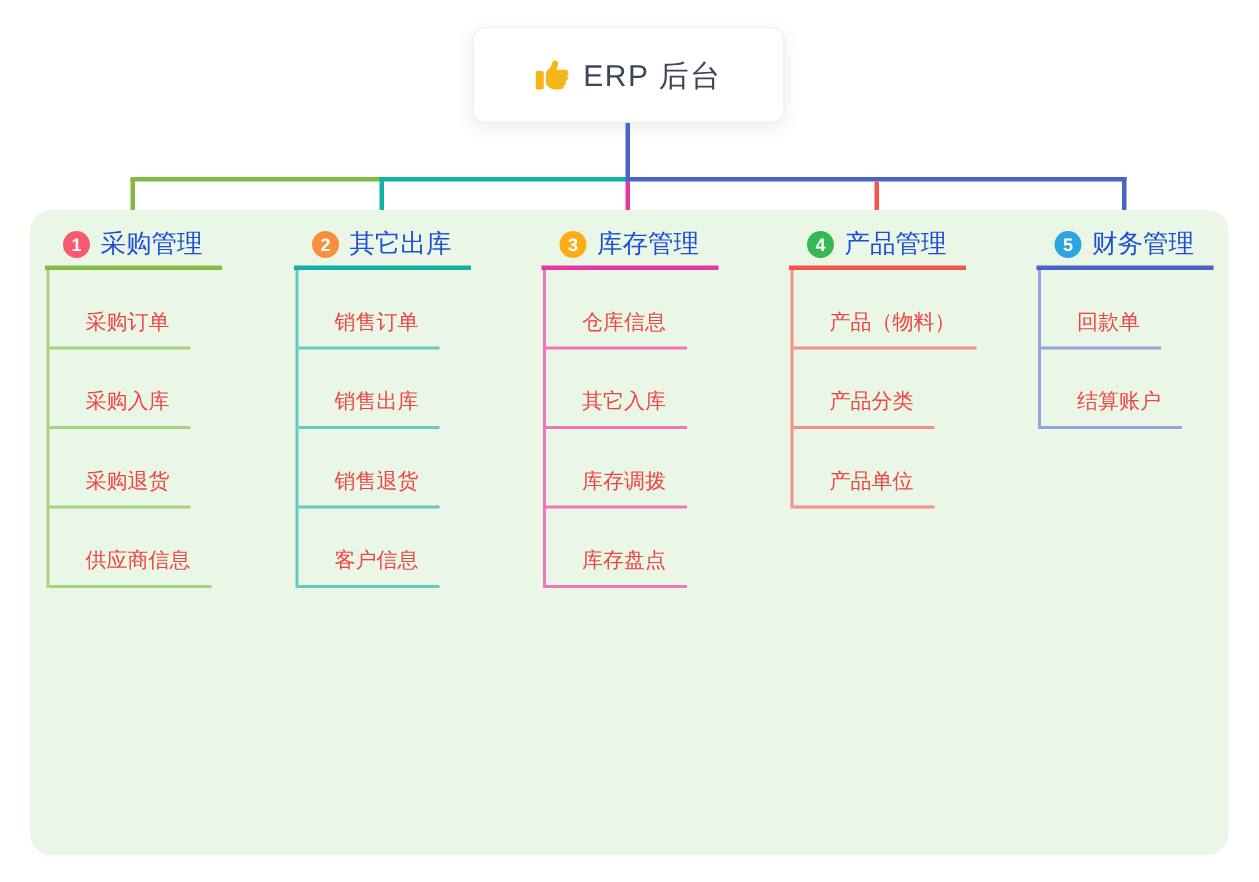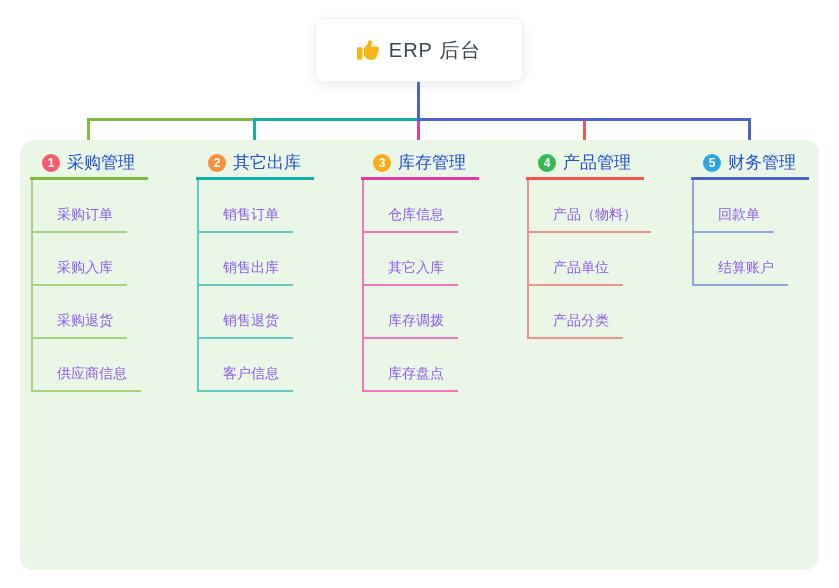--- a/index.html
+++ b/index.html
@@ -46,21 +46,21 @@
   .t-line { height:3px; width:118px; }
   .children {
     border-left:2px solid var(--child-line);
     margin-left:1px; width:max-content;
   }
   .child {
     height:53px; width:max-content; box-sizing:border-box;
     display:flex; align-items:flex-end;
     padding:0 14px 7px 24px;
     border-bottom:2px solid var(--child-line);
-    font-size:14px; color:#8b5cf6; white-space:nowrap; cursor:pointer;
+    font-size:14px; color:#ef4444; white-space:nowrap; cursor:pointer;
   }
 </style>
 </head>
 <body>
 
 <div class="stage">
 
   <div class="root-card">
     <svg class="thumb-icon" viewBox="0 0 512 512" aria-hidden="true">
       <path fill="#f7b617" d="M313.4 32.9c26 5.2 42.9 30.5 37.7 56.5l-2.3 11.4c-5.3 26.7-15.1 52.1-28.8 75.2l144 0c26.5 0 48 21.5 48 48c0 18.5-10.5 34.6-25.9 42.6C497 275.4 504 288.9 504 304c0 23.4-16.8 42.9-38.9 47.1c4.4 7.3 6.9 15.8 6.9 24.9c0 21.3-13.9 39.4-33.1 45.6c.7 3.3 1.1 6.8 1.1 10.4c0 26.5-21.5 48-48 48l-97.5 0c-19 0-37.5-5.6-53.3-16.1l-38.5-25.7C176 420.4 160 390.4 160 358.3l0-38.3 0-48 0-24.9c0-29.2 13.3-56.7 36-75l7.4-5.9c26.5-21.2 44.6-51 51.2-84.2l2.3-11.4c5.2-26 30.5-42.9 56.5-37.7zM32 192l64 0c17.7 0 32 14.3 32 32l0 224c0 17.7-14.3 32-32 32l-64 0c-17.7 0-32-14.3-32-32L0 224c0-17.7 14.3-32 32-32z"></path>
@@ -125,22 +125,22 @@
   </div>
 
   <div class="branch" style="left: 526px; --child-line: #f3908a;">
     <div class="b-title">
       <span class="badge" style="background-color: rgb(54, 184, 84);">4</span>
       <span class="b-label">产品管理</span>
     </div>
     <div class="t-line" style="background-color: rgb(244, 86, 78);"></div>
     <div class="children">
       <div class="child">产品（物料）</div>
+      <div class="child">产品分类</div>
       <div class="child">产品单位</div>
-      <div class="child">产品分类</div>
     </div>
   </div>
 
   <div class="branch" style="left: 691px; --child-line: #92a6dc;">
     <div class="b-title">
       <span class="badge" style="background-color: rgb(43, 164, 224);">5</span>
       <span class="b-label">财务管理</span>
     </div>
     <div class="t-line" style="background-color: rgb(74, 100, 200);"></div>
     <div class="children">

